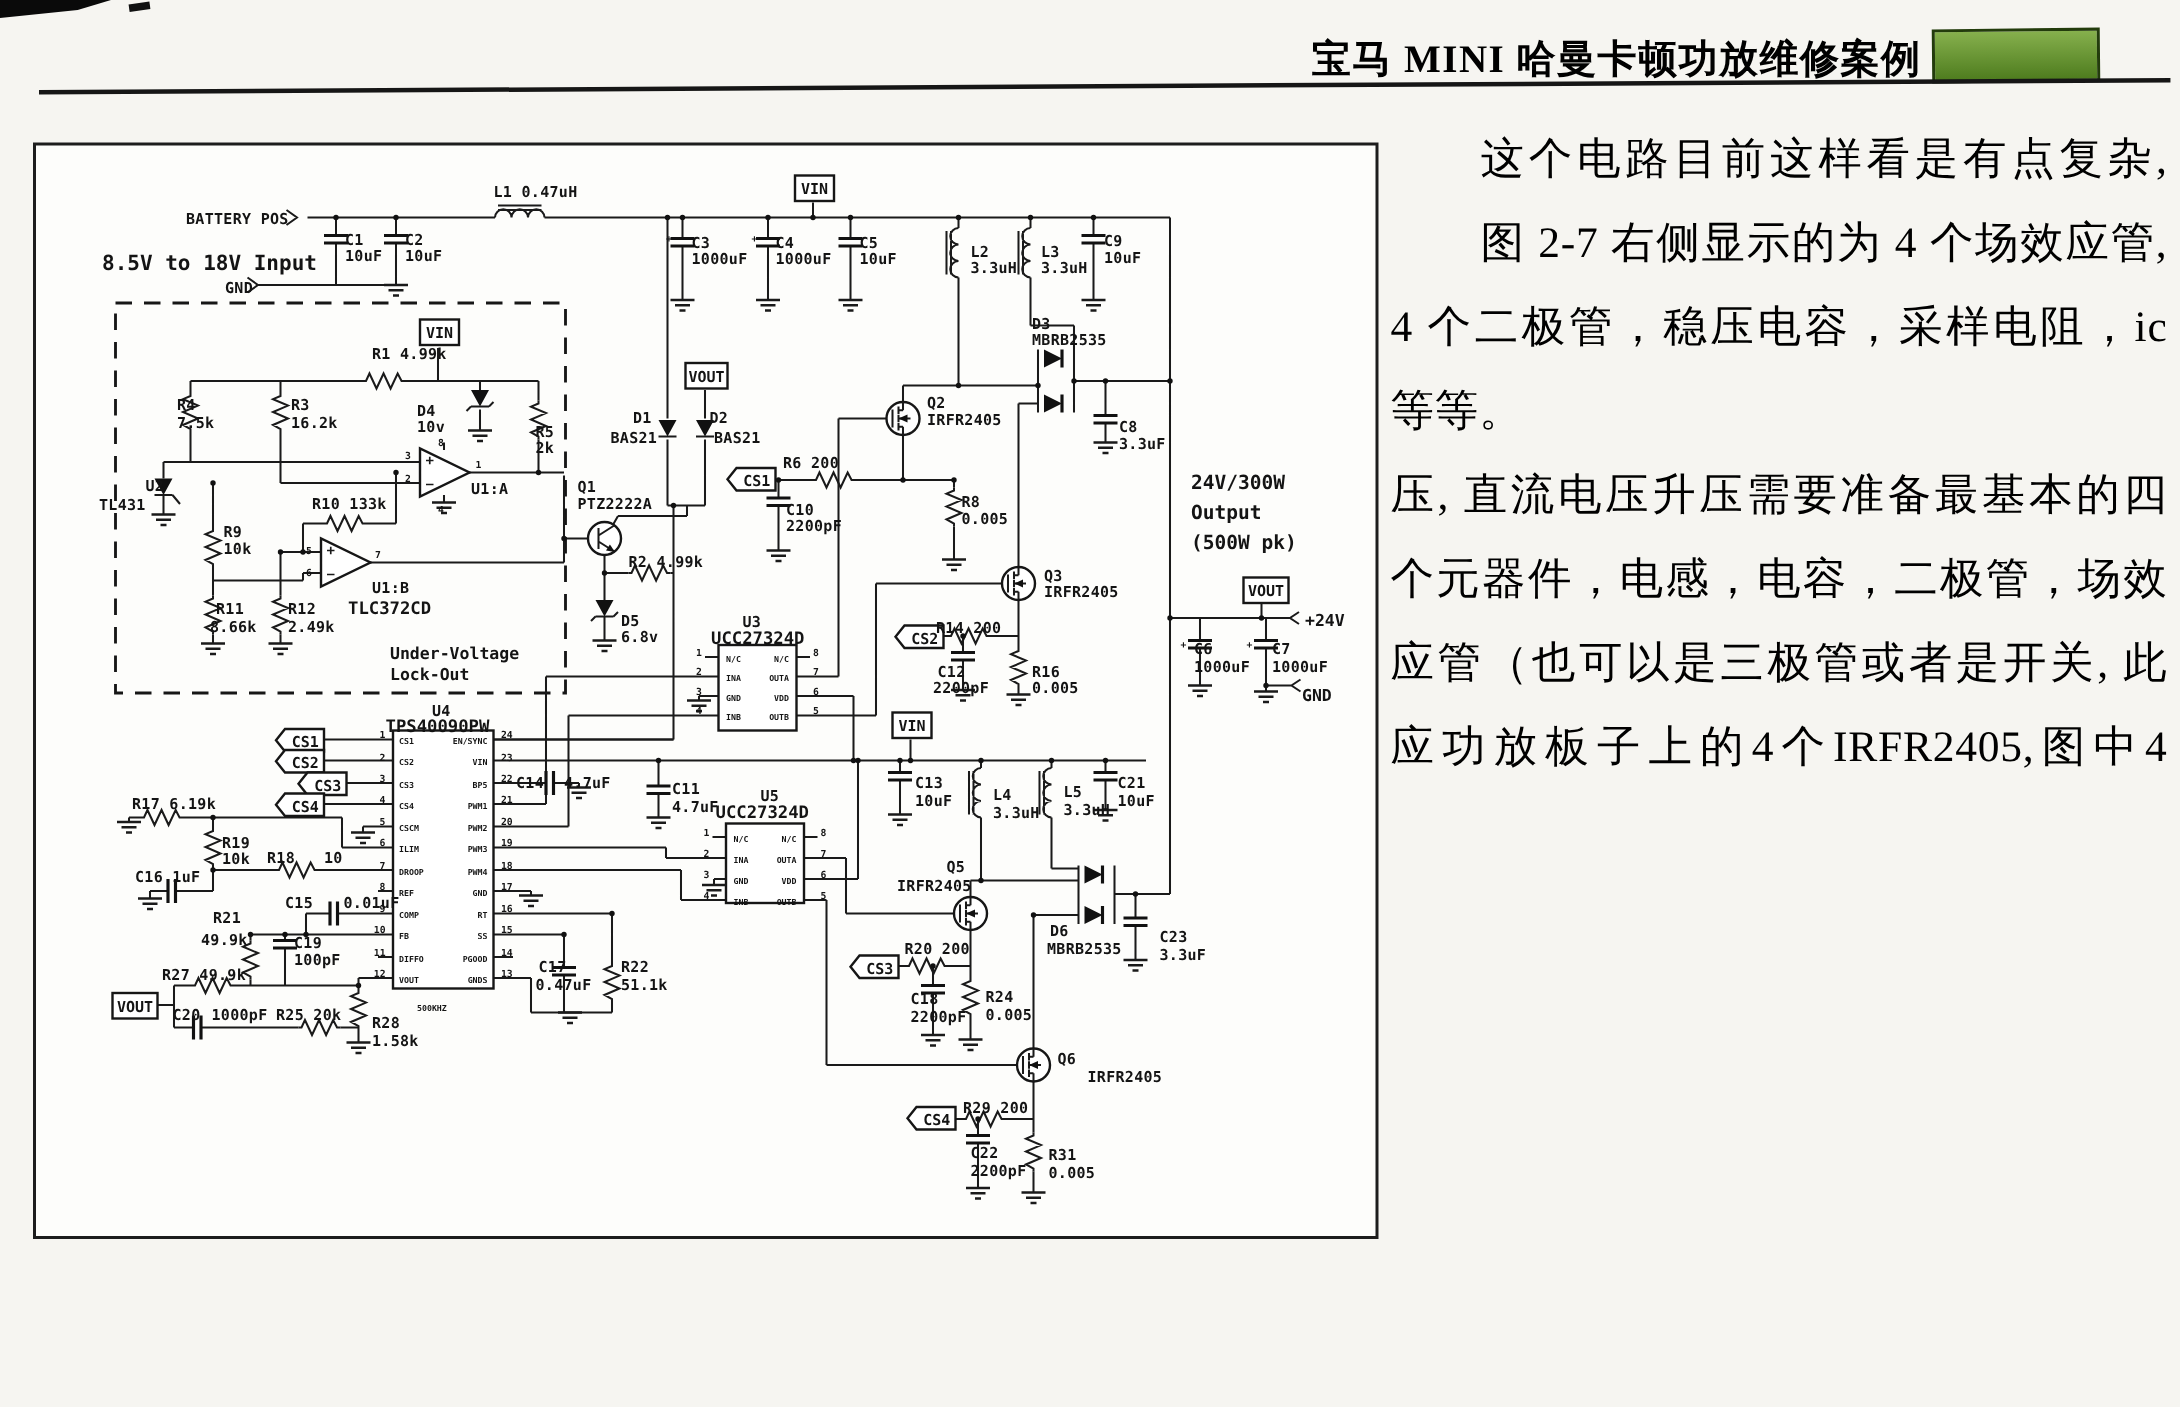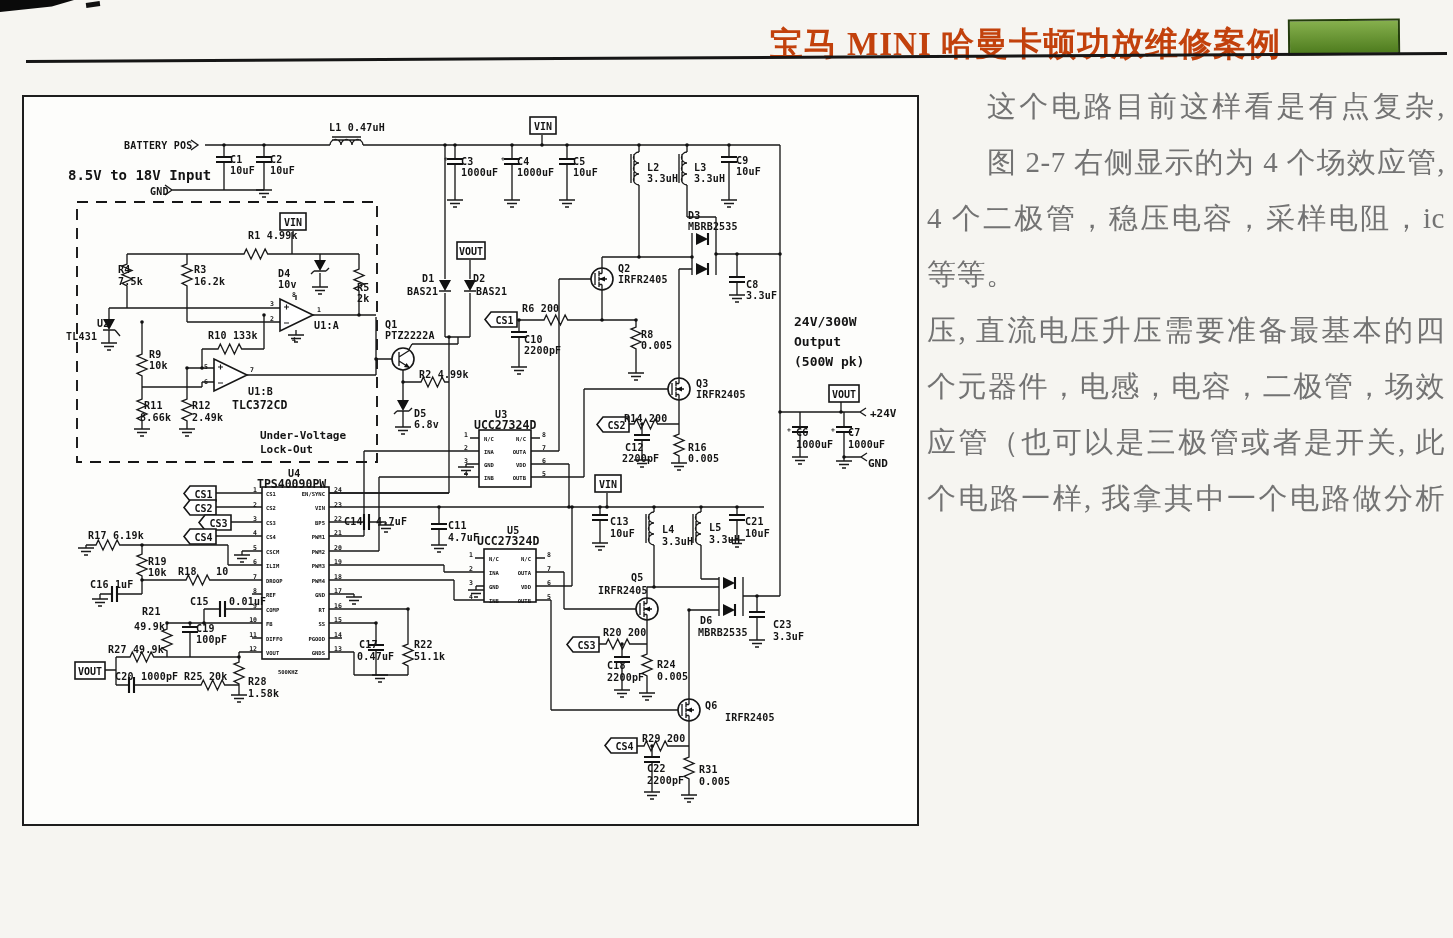--- a/index.html
+++ b/index.html
@@ -1,23 +1,23 @@
 <!DOCTYPE html>
 <html><head>
 <meta charset="utf-8">
 <style>
   html,body{margin:0;padding:0;}
   body{width:1453px;height:938px;position:relative;background:#f6f5f1;font-family:"Liberation Serif","DejaVu Serif",serif;overflow:hidden;}
   .corner-wedge{position:absolute;left:0;top:0;width:74px;height:12px;background:#0a0a0a;clip-path:polygon(0 0,100% 0,70% 55%,0 100%);}
   .corner-dot{position:absolute;left:86px;top:2px;width:14px;height:5px;background:#111;transform:rotate(-8deg);}
-  .hdr-title{position:absolute;right:172px;top:22px;font-size:33px;font-weight:bold;color:#c2410c;letter-spacing:1px;white-space:nowrap;}
+  .hdr-title{position:absolute;right:172px;top:22px;font-size:26px;font-weight:bold;color:#000000;letter-spacing:1px;white-space:nowrap;}
   .hdr-badge{position:absolute;left:1288px;top:19px;width:108px;height:32px;background:linear-gradient(#86b04d,#4e7c1e);border:2px solid #233c0c;transform:rotate(-.6deg);}
   .hdr-rule{position:absolute;left:26px;top:60px;width:1421px;height:3px;background:#161616;transform:rotate(-0.32deg);transform-origin:left center;}
   .panel{position:absolute;left:22px;top:95px;width:893px;height:727px;background:#fdfdfb;border:2.5px solid #1d1d1d;}
-  .article{position:absolute;left:927px;top:78px;width:518px;color:#737373;}
+  .article{position:absolute;left:927px;top:78px;width:518px;color:#000000;}
   .article .ln{font-size:29px;line-height:56px;text-align:justify;letter-spacing:.5px;white-space:nowrap0;}
   .article .ln.j{text-align-last:justify;}
   .article .ln.ind{text-indent:60px;}
   svg text{fill:#141414;}
   .s  {font:700 10px "DejaVu Sans Mono",monospace;letter-spacing:.2px;}
   .b  {font:700 11.5px "DejaVu Sans Mono",monospace;}
   .b2 {font:700 11px "DejaVu Sans Mono",monospace;}
   .md {font:700 14px "DejaVu Sans Mono",monospace;}
   .out{font:700 13px "DejaVu Sans Mono",monospace;}
   .xs {font:700 5.5px "DejaVu Sans Mono",monospace;}
@@ -539,14 +539,14 @@
 </div>
 
 <div class="article" id="article-col">
     <div class="ln j ind">这个电路目前这样看是有点复杂,</div>
     <div class="ln j ind">图 2-7 右侧显示的为 4 个场效应管,</div>
     <div class="ln j">4 个二极管，稳压电容，采样电阻，ic</div>
     <div class="ln">等等。</div>
     <div class="ln j">压, 直流电压升压需要准备最基本的四</div>
     <div class="ln j">个元器件，电感，电容，二极管，场效</div>
     <div class="ln j">应管（也可以是三极管或者是开关, 此</div>
-    <div class="ln j">个电路一样, 我拿其中一个电路做分析</div>
+    <div class="ln j">应功放板子上的4个IRFR2405,图中4</div>
   </div>
 
 </body></html>

